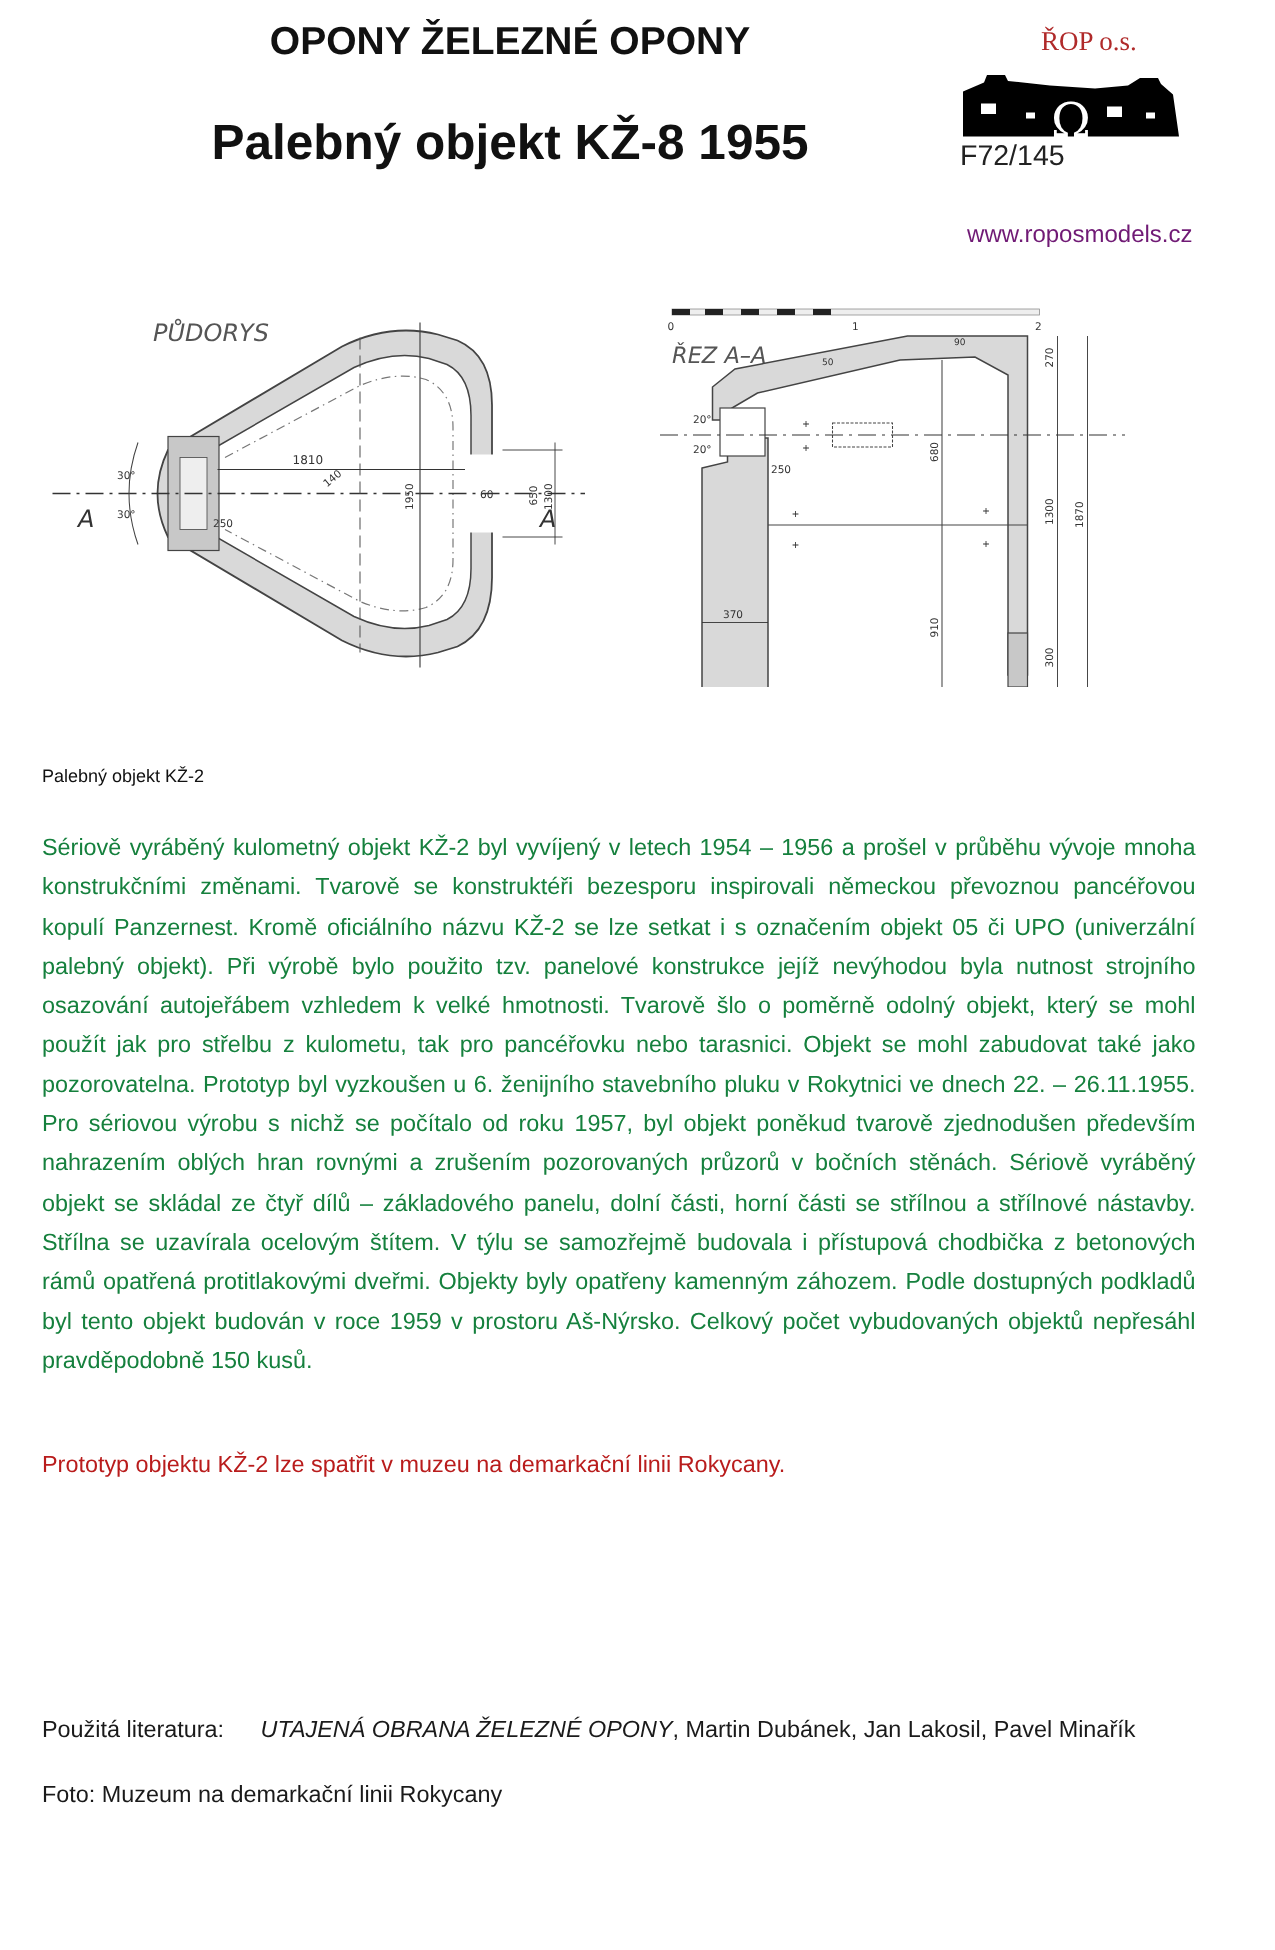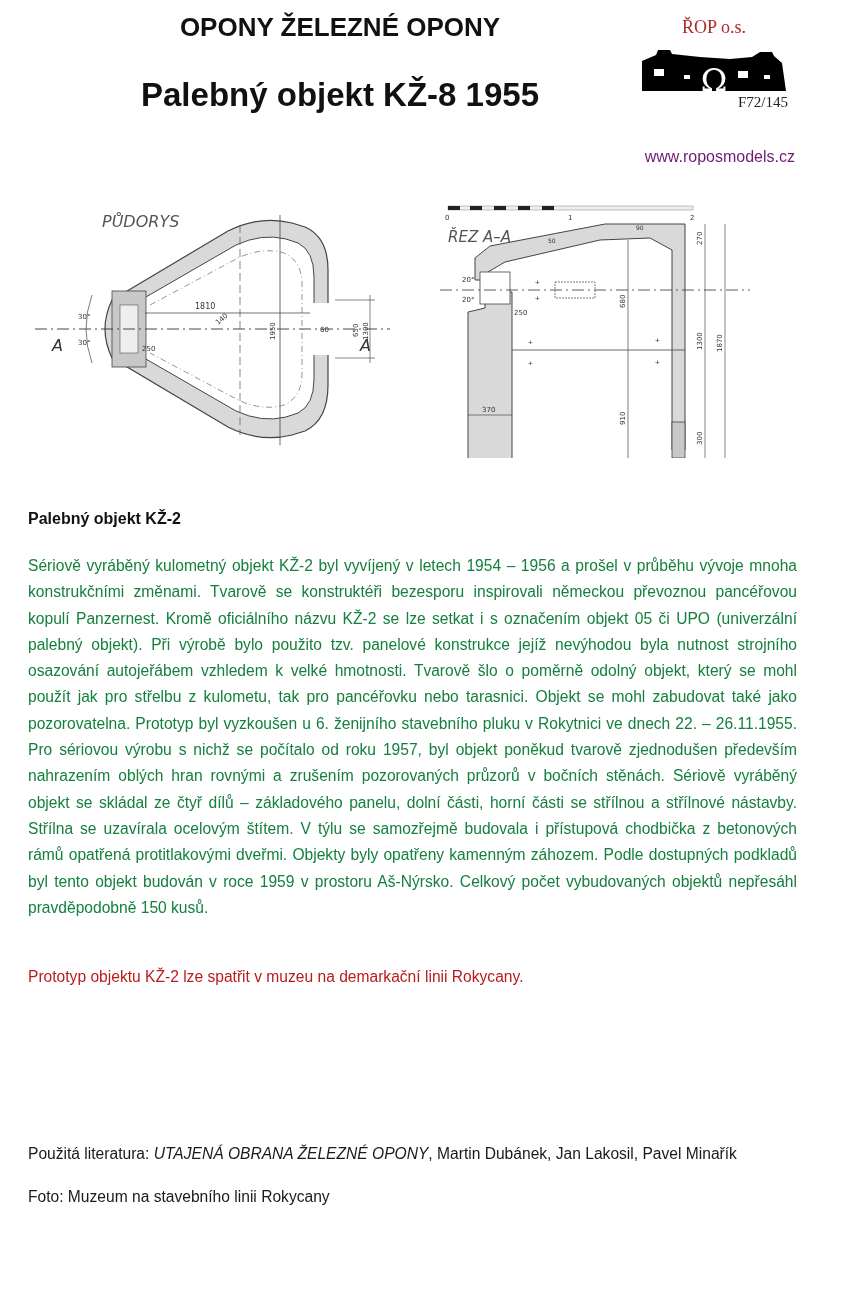--- a/index.html
+++ b/index.html
@@ -13,54 +13,54 @@
     .header-subtitle {
       position: absolute; left: 100px; top: 76px; width: 480px;
       text-align: center; font-weight: bold; font-size: 33px;
     }
 
     .logo {
       position: absolute; left: 640px; top: 11px; width: 148px; height: 80px;
       background: #fff;
     }
     .logo-text {
-      position: absolute; left: 0; top: 6px; width: 100%; text-align: center;
+      position: absolute; left: 12px; top: 6px; width: 100%; text-align: center;
       font-family: "Liberation Serif", "DejaVu Serif", serif; font-size: 18px; color: #b02a2a;
     }
     .logo-svg { position: absolute; left: 0; top: 30px; width: 148px; height: 55px; }
 
     .code {
-      position: absolute; left: 640px; top: 94px; width: 148px; text-align: right;
-      font-size: 15px; color: #222; font-family: Liberation Serif, serif;
+      position: absolute; left: 640px; top: 94px; width: 148px; text-align: left;
+      font-size: 19px; color: #222;
     }
     .website {
       position: absolute; left: 560px; top: 148px; width: 235px; text-align: right;
       font-size: 16px; color: #701a75;
     }
 
     .drawing-plan { position: absolute; left: 30px; top: 195px; width: 365px; height: 262px; }
     .drawing-section { position: absolute; left: 440px; top: 200px; width: 310px; height: 258px; }
 
     .section-heading {
-      position: absolute; left: 28px; top: 510px; font-weight: bold; font-size: 16px;
+      position: absolute; left: 28px; top: 510px; font-weight: normal; font-size: 12px;
     }
 
     .body-text {
       position: absolute; left: 28px; top: 553px; width: 769px;
       font-size: 15.6px; line-height: 26.3px; text-align: justify; color: #15803d;
     }
     .body-text p { margin: 0; }
 
     .note {
       position: absolute; left: 28px; top: 968px; font-size: 15.6px; color: #b91c1c;
     }
 
     .credits { position: absolute; left: 28px; top: 1145px; font-size: 15.6px; color: #1a1a1a; }
     .credits .line { height: 43px; }
-    .credits em { font-style: italic; }
+    .credits em { font-style: italic; margin-left: 20px; }
   </style>
 </head>
 <body>
 
 <div class="header-title">OPONY ŽELEZNÉ OPONY</div>
 <div class="header-subtitle">Palebný objekt KŽ-8  1955</div>
 
 <div class="logo">
   <div class="logo-text">ŘOP o.s.</div>
   <svg class="logo-svg" viewBox="0 0 148 55">
@@ -167,14 +167,14 @@
 <div class="section-heading">Palebný objekt KŽ-2</div>
 
 <div class="body-text">
   <p>Sériově vyráběný kulometný objekt KŽ-2 byl vyvíjený v letech 1954 – 1956 a prošel v průběhu vývoje mnoha konstrukčními změnami. Tvarově se konstruktéři bezesporu inspirovali německou převoznou pancéřovou kopulí Panzernest. Kromě oficiálního názvu KŽ-2 se lze setkat i s označením objekt 05 či UPO (univerzální palebný objekt). Při výrobě bylo použito tzv. panelové konstrukce jejíž nevýhodou byla nutnost strojního osazování autojeřábem vzhledem k velké hmotnosti. Tvarově šlo o poměrně odolný objekt, který se mohl použít jak pro střelbu z kulometu, tak pro pancéřovku nebo tarasnici. Objekt se mohl zabudovat také jako pozorovatelna. Prototyp byl vyzkoušen u 6. ženijního stavebního pluku v Rokytnici ve dnech 22. – 26.11.1955. Pro sériovou výrobu s nichž se počítalo od roku 1957, byl objekt poněkud tvarově zjednodušen především nahrazením oblých hran rovnými a zrušením pozorovaných průzorů v bočních stěnách. Sériově vyráběný objekt se skládal ze čtyř dílů – základového panelu, dolní části, horní části se střílnou a střílnové nástavby. Střílna se uzavírala ocelovým štítem. V týlu se samozřejmě budovala i přístupová chodbička z betonových rámů opatřená protitlakovými dveřmi. Objekty byly opatřeny kamenným záhozem. Podle dostupných podkladů byl tento objekt budován v roce 1959 v prostoru Aš-Nýrsko. Celkový počet vybudovaných objektů nepřesáhl pravděpodobně 150 kusů.</p>
 </div>
 
 <div class="note">Prototyp objektu KŽ-2 lze spatřit v muzeu na demarkační linii Rokycany.</div>
 
 <div class="credits">
   <div class="line"><span>Použitá literatura: </span><em>UTAJENÁ OBRANA ŽELEZNÉ OPONY</em><span>, Martin Dubánek, Jan Lakosil, Pavel Minařík</span></div>
-  <div class="line">Foto: Muzeum na stavebního linii Rokycany</div>
+  <div class="line">Foto: Muzeum na demarkační linii Rokycany</div>
 </div>
 
 </body></html>

